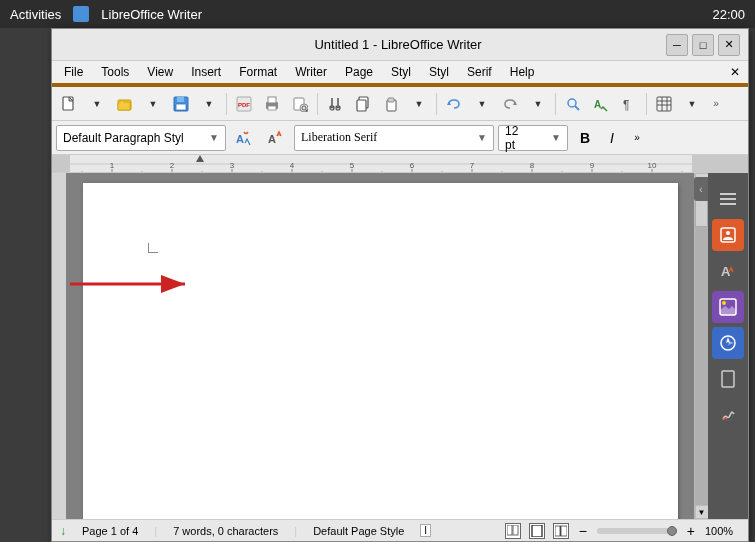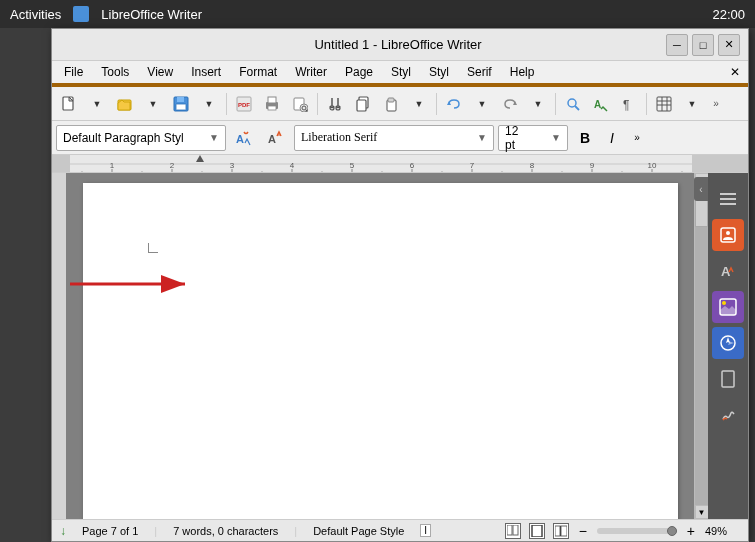--- a/index.html
+++ b/index.html
@@ -656,21 +656,21 @@
         <svg width="18" height="18" viewBox="0 0 18 18">
             <path d="M4 13 Q6 9 8 11 Q10 13 12 7 Q13 5 15 8" fill="none" stroke="#ccc" stroke-width="1.5"></path>
             <path d="M4 14 Q6 11 8 13" fill="none" stroke="#e05b2b" stroke-width="1.5"></path>
           </svg>
       </div>
     </div>
   </div>
 
   <div class="status-bar">
     <span style="color:#3a8a3a; font-size:12px;">↓</span>
-    <span>Page 7 of 1</span>
+    <span>Page 1 of 4</span>
     <span style="color:#ccc;">|</span>
     <span>7 words, 0 characters</span>
     <span style="color:#ccc;">|</span>
     <span>Default Page Style</span>
     <span style="background:white; border:1px solid #aaa; padding:0 3px; font-size:10px;">I</span>
     <div class="status-right">
       <div class="page-icon">
         <svg width="12" height="12" viewBox="0 0 12 12">
             <rect x="0" y="0" width="5" height="10" fill="none" stroke="#666" stroke-width="1"></rect>
             <rect x="6" y="0" width="5" height="10" fill="none" stroke="#666" stroke-width="1"></rect>
@@ -686,17 +686,17 @@
             <rect x="0" y="1" width="5" height="10" fill="none" stroke="#666" stroke-width="1"></rect>
             <rect x="6" y="1" width="6" height="10" fill="none" stroke="#666" stroke-width="1"></rect>
             <line x1="5.5" y1="1" x2="5.5" y2="11" stroke="#444" stroke-width="1"></line>
           </svg>
       </div>
       <span style="cursor:pointer; font-size:14px; padding:0 2px;">−</span>
       <div class="zoom-slider">
         <div class="zoom-thumb"></div>
       </div>
       <span style="cursor:pointer; font-size:14px; padding:0 2px;">+</span>
-      <span style="min-width:35px; cursor:pointer;">49%</span>
+      <span style="min-width:35px; cursor:pointer;">100%</span>
     </div>
   </div>
 
 </div>
 
 </body></html>

